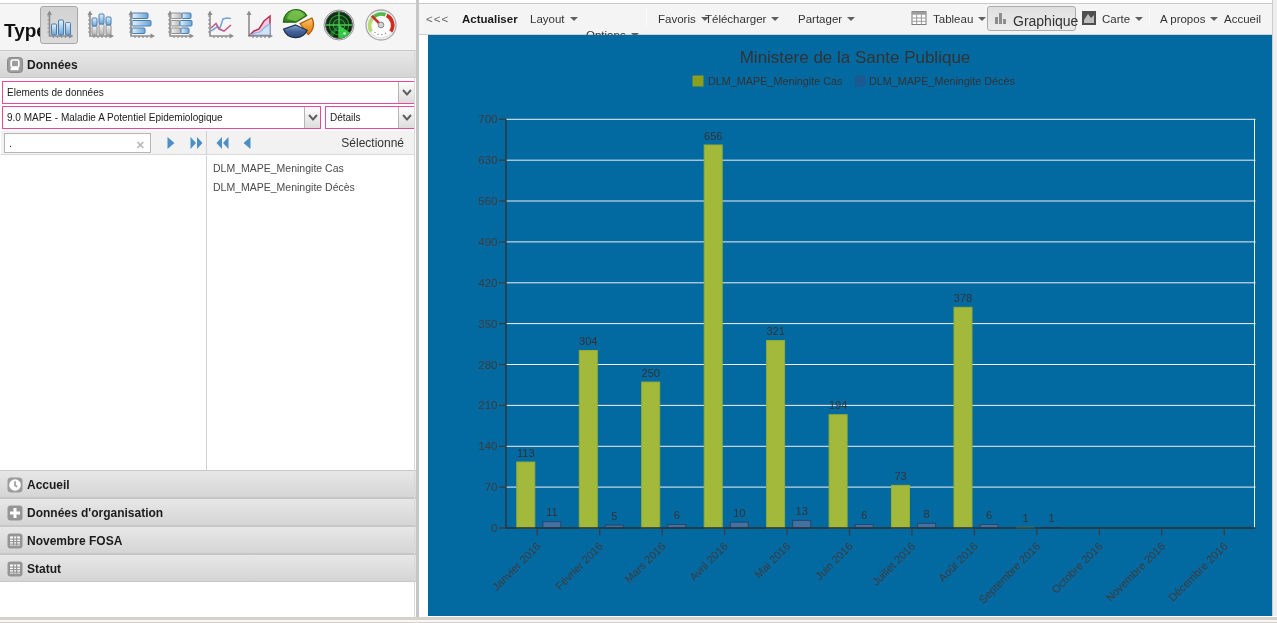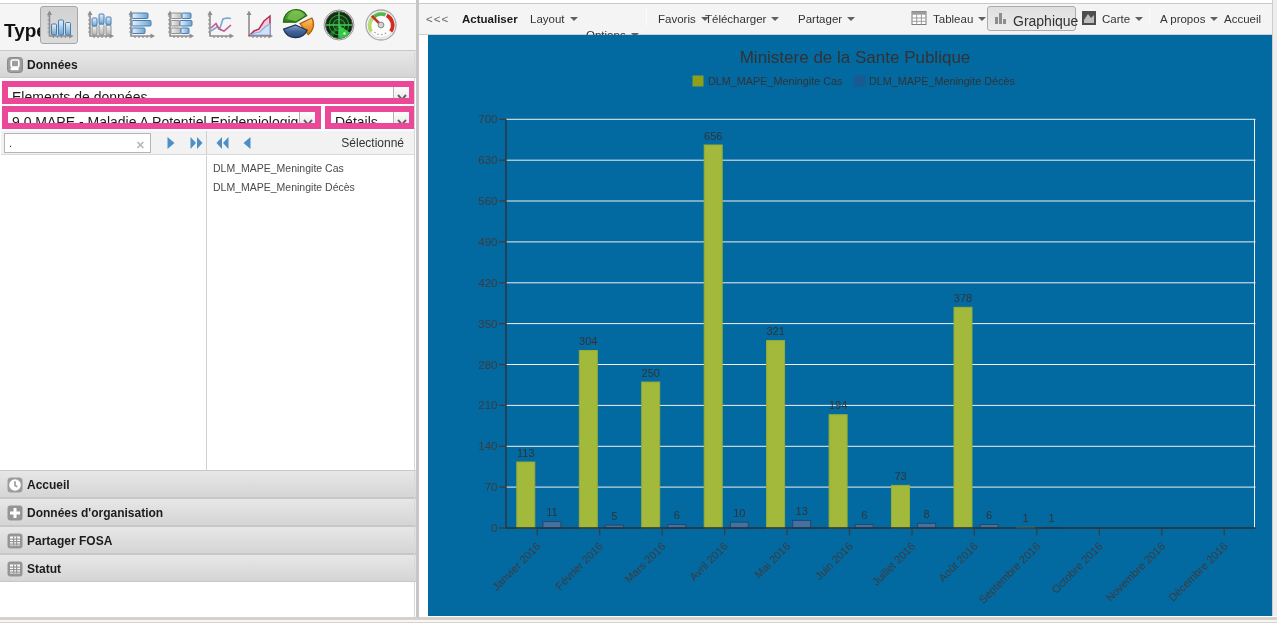--- a/index.html
+++ b/index.html
@@ -5,21 +5,21 @@
 html,body{width:1277px;height:623px;overflow:hidden;background:#fff;font-family:"Liberation Sans",sans-serif;}
 .abs{position:absolute;}
 
 #typebar{left:0;top:3px;width:416px;height:47px;background:#f5f5f5;border-top:1px solid #cfcfcf;}
 #typelabel{left:4px;top:20px;font-size:19px;font-weight:bold;color:#111;}
 #selbtn{left:40px;top:6px;width:38px;height:38px;background:linear-gradient(#d2d2d2,#dbdbdb);border:1px solid #a8a8a8;border-radius:3px;}
 .acchdr{left:0;width:416px;height:28px;background:linear-gradient(#e7e7e7,#d5d5d5);border-top:1px solid #c7c7c7;border-bottom:1px solid #c7c7c7;}
 .acchdr .txt{position:absolute;left:27px;top:7px;font-size:12px;font-weight:bold;color:#1c1c1c;}
 .acchdr .ic{position:absolute;left:7px;top:6px;width:16px;height:16px;}
 
-.combo{position:absolute;height:23px;background:#fff;border:6px solid #ec4899;font-size:14px;color:#1a1a1a;line-height:21px;padding-left:4px;white-space:nowrap;overflow:hidden;}
+.combo{position:absolute;height:23px;background:#fff;border:1px solid #ec4899;font-size:10px;color:#1a1a1a;line-height:21px;padding-left:4px;white-space:nowrap;overflow:hidden;}
 .trigger{position:absolute;right:0;top:0;width:16px;height:21px;background:linear-gradient(#fdfdfd,#dcdcdc);border-left:1px solid #b5b5b5;}
 .trigger svg{position:absolute;left:3px;top:7px;}
 #row3{left:1px;top:131px;width:414px;height:24px;background:#f2f2f2;border-bottom:1px solid #d9d9d9;}
 #search{position:absolute;left:3px;top:2px;width:147px;height:20px;background:#fff;border:1px solid #b5b5b5;font-size:11px;color:#333;line-height:18px;padding-left:4px;}
 #lists{left:0;top:156px;width:416px;height:314px;background:#fff;}
 #lists .item{position:absolute;left:213px;font-size:10.5px;color:#4a4a4a;}
 
 #toolbar{left:418px;top:3px;width:854px;height:32px;background:#f4f4f4;border-top:1px solid #c9c9c9;border-bottom:1px solid #cfcfcf;}
 .tbi{position:absolute;top:13px;font-size:11.5px;color:#333;white-space:nowrap;}
 .arr{display:inline-block;width:0;height:0;border-left:4px solid transparent;border-right:4px solid transparent;border-top:4px solid #606060;vertical-align:2px;margin-left:5px;}
@@ -240,21 +240,21 @@
 <div class="abs acchdr" style="top:526px;">
   <svg class="ic" viewBox="0 0 16 16">
       <rect x="0.5" y="0.5" width="15" height="15" rx="3" fill="#959595"></rect>
       <rect x="3" y="3.5" width="10" height="9" fill="#fff"></rect>
       <rect x="3" y="5.5" width="10" height="1.2" fill="#959595"></rect>
       <rect x="3" y="8" width="10" height="1.2" fill="#959595"></rect>
       <rect x="3" y="10.5" width="10" height="1.2" fill="#959595"></rect>
       <rect x="6" y="3.5" width="1.2" height="9" fill="#959595"></rect>
       <rect x="9" y="3.5" width="1.2" height="9" fill="#959595"></rect>
     </svg>
-  <div class="txt">Partager FOSA</div>
+  <div class="txt">Novembre FOSA</div>
 </div>
 <div class="abs acchdr" style="top:554px;">
   <svg class="ic" viewBox="0 0 16 16">
       <rect x="0.5" y="0.5" width="15" height="15" rx="3" fill="#959595"></rect>
       <rect x="3" y="3.5" width="10" height="9" fill="#fff"></rect>
       <rect x="3" y="5.5" width="10" height="1.2" fill="#959595"></rect>
       <rect x="3" y="8" width="10" height="1.2" fill="#959595"></rect>
       <rect x="3" y="10.5" width="10" height="1.2" fill="#959595"></rect>
       <rect x="6" y="3.5" width="1.2" height="9" fill="#959595"></rect>
       <rect x="9" y="3.5" width="1.2" height="9" fill="#959595"></rect>

